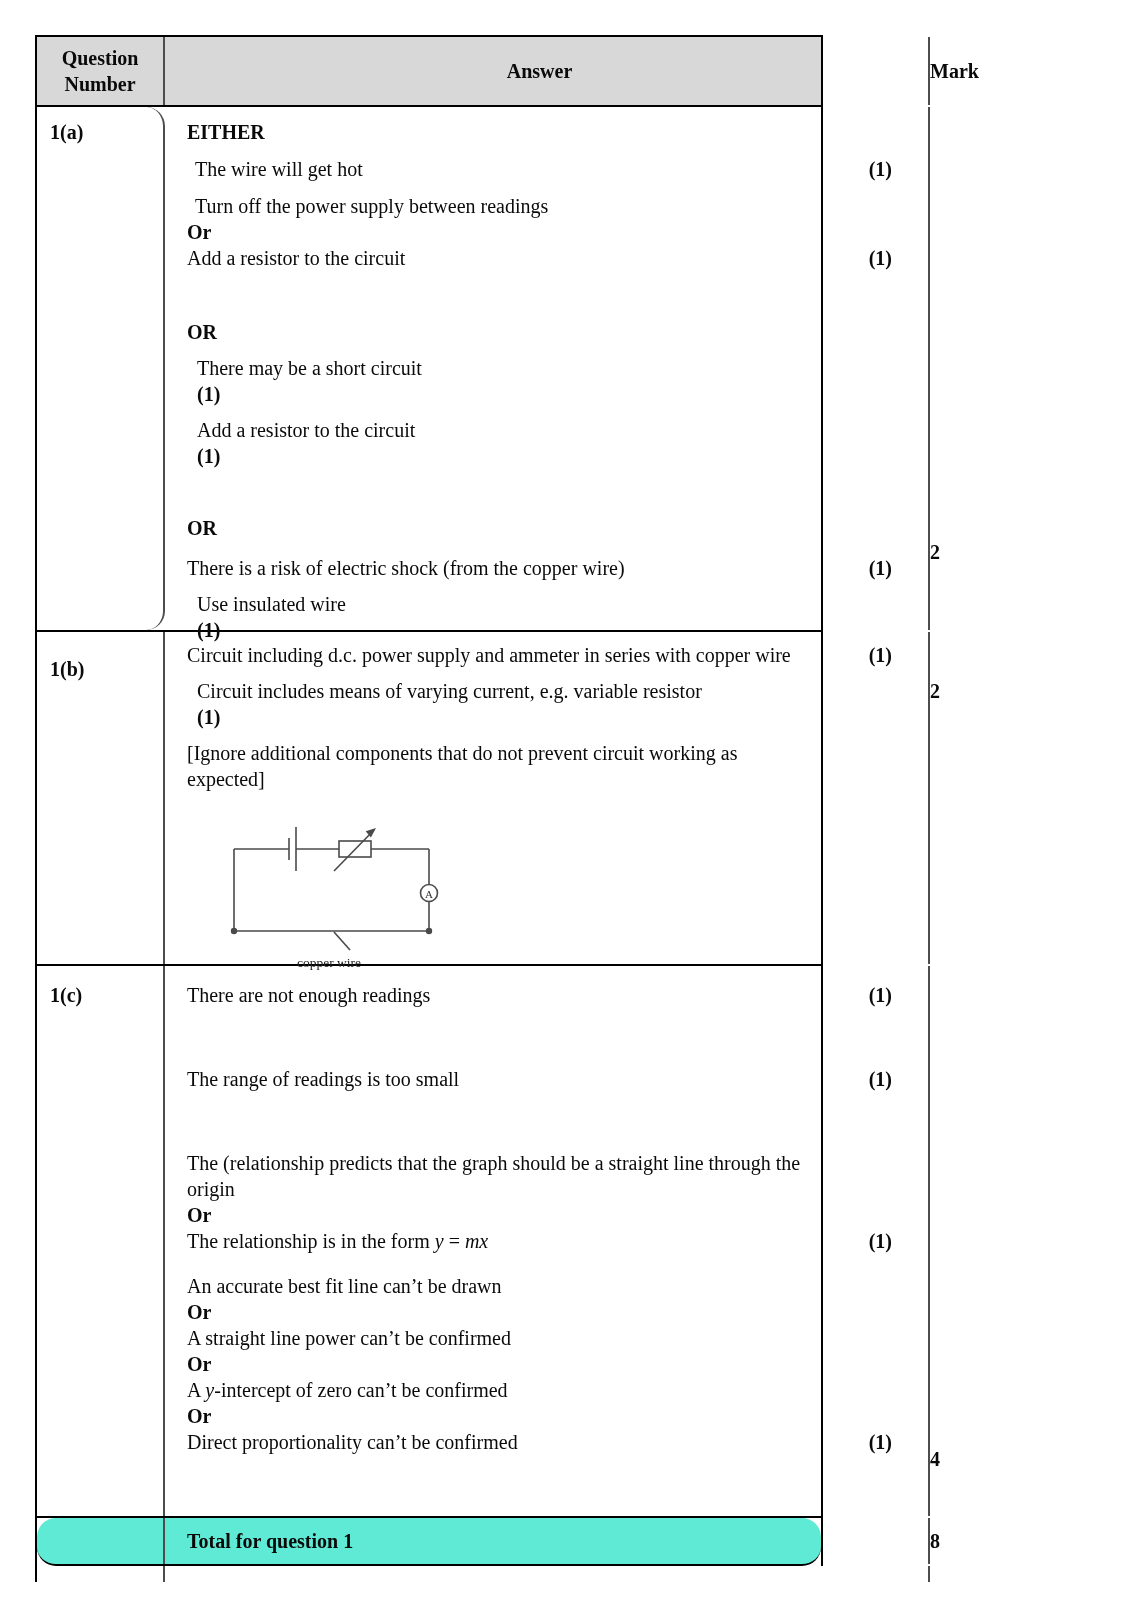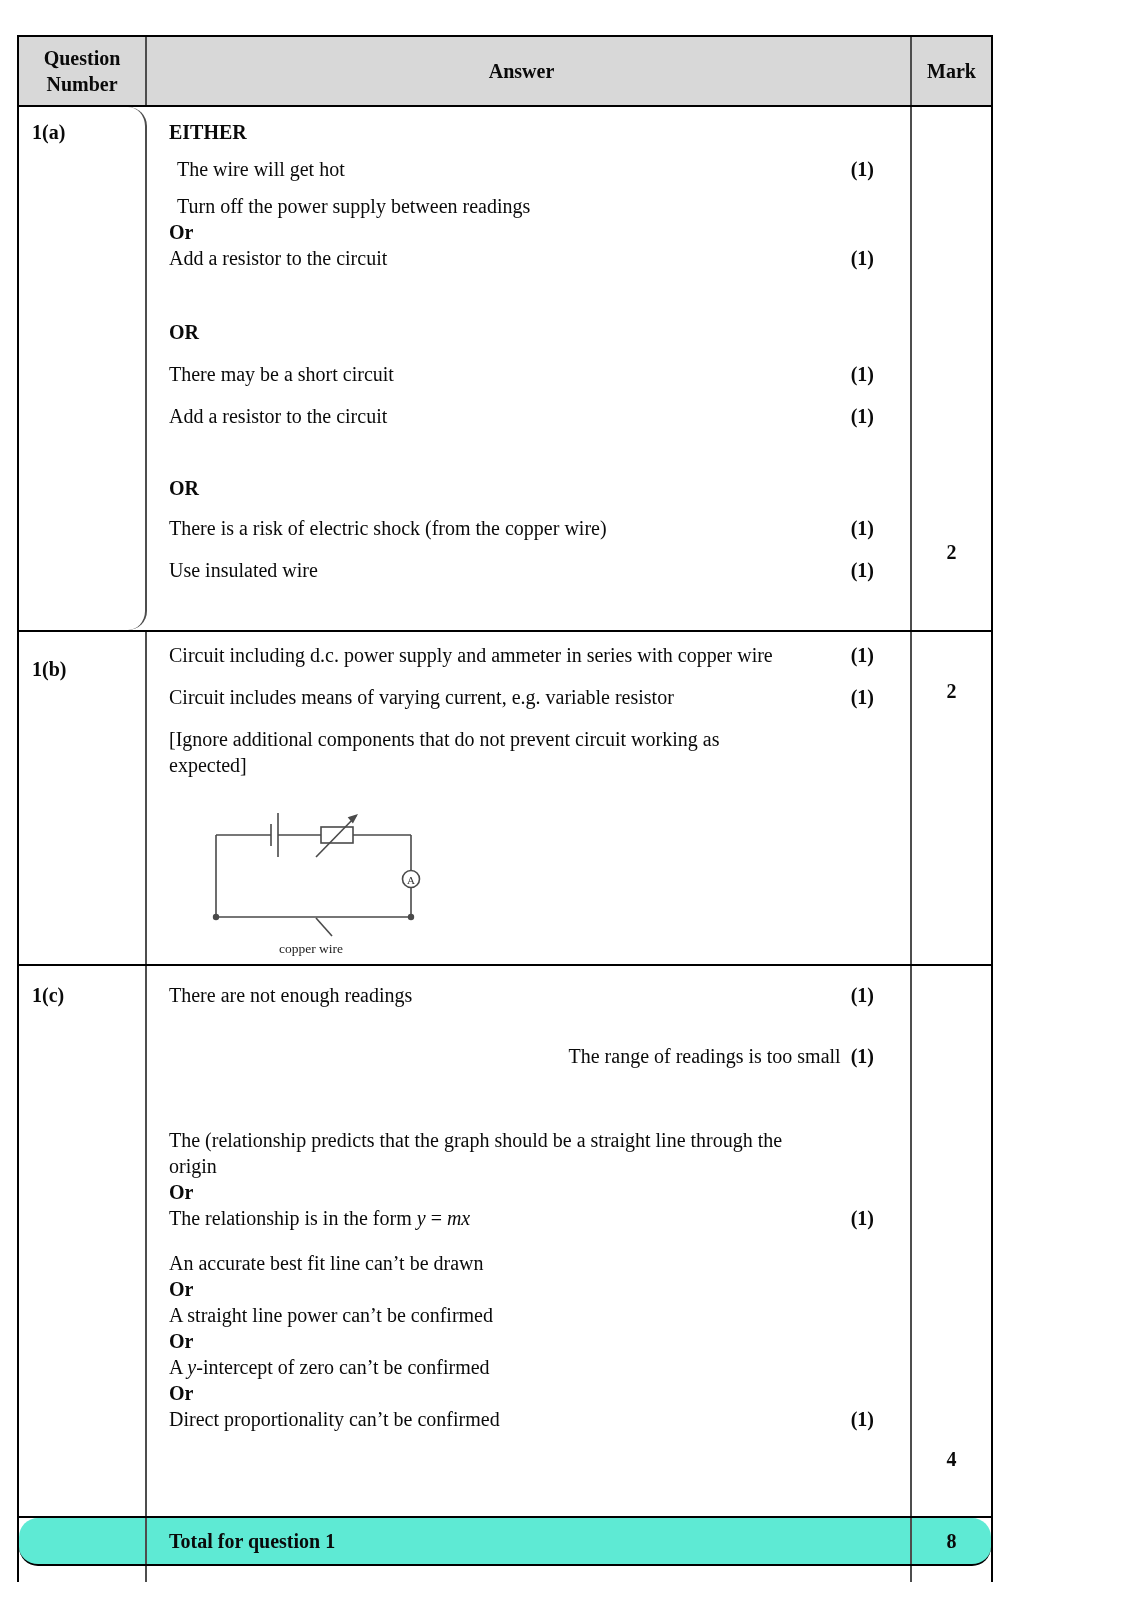--- a/index.html
+++ b/index.html
@@ -5,21 +5,21 @@
   html,body{margin:0;padding:0;background:#ffffff;}
   .page{
     position:relative;
     width:1148px;height:1610px;
     background:#ffffff;
     font-family:"Liberation Serif","DejaVu Serif",serif;
     color:#0a0a0a;
     overflow:hidden;
   }
   .mark-table{
-    position:absolute;left:17px;top:35px;width:976px;
+    position:absolute;left:35px;top:35px;width:788px;
     border:2px solid #000;border-bottom:none;
     box-sizing:border-box;
   }
   .row{display:flex;border-bottom:2px solid #000;box-sizing:border-box;}
   .row:last-child{border-bottom:none;}
   .q-cell{
     width:128px;flex:0 0 128px;box-sizing:border-box;
     border-right:2px solid #4d4d4d;
     padding-left:13px;font-weight:bold;font-size:20px;line-height:26px;
   }
@@ -49,27 +49,27 @@
   .row-1a .a-cell{padding-top:12px;}
   .row-1b .q-cell{padding-top:24px;}
   .row-1b .a-cell{padding-top:10px;}
   .row-1c .q-cell{padding-top:16px;}
   .row-1c .a-cell{padding-top:16px;}
   .line{display:flex;justify-content:space-between;align-items:baseline;}
   .txt{display:block;}
   .pt{font-weight:bold;white-space:nowrap;margin-left:10px;}
   .bold{font-weight:bold;}
   .it{font-style:italic;}
-  .mt10{margin-top:16px;}
+  .mt10{margin-top:10px;flex-direction:column;}
   .mt11{margin-top:11px;margin-left:8px;}
   .mt14{margin-top:14px;}
   .mt45{margin-top:19px;}
   .mt46{margin-top:46px;}
   .mt48{margin-top:48px;}
-  .mt49{margin-top:35px;justify-content:flex-end;}
+  .mt49{margin-top:58px;}
   .mt58{margin-top:58px;}
   .mark-num{position:absolute;left:0;right:0;text-align:center;}
   .row-1a .mark-num{top:432px;}
   .row-1b .mark-num{top:46px;}
   .row-1c .mark-num{top:480px;}
   
   .total-row{height:48px;}
   .total-row .q-cell,.total-row .a-cell,.total-row .m-cell{
     display:flex;align-items:center;
   }

